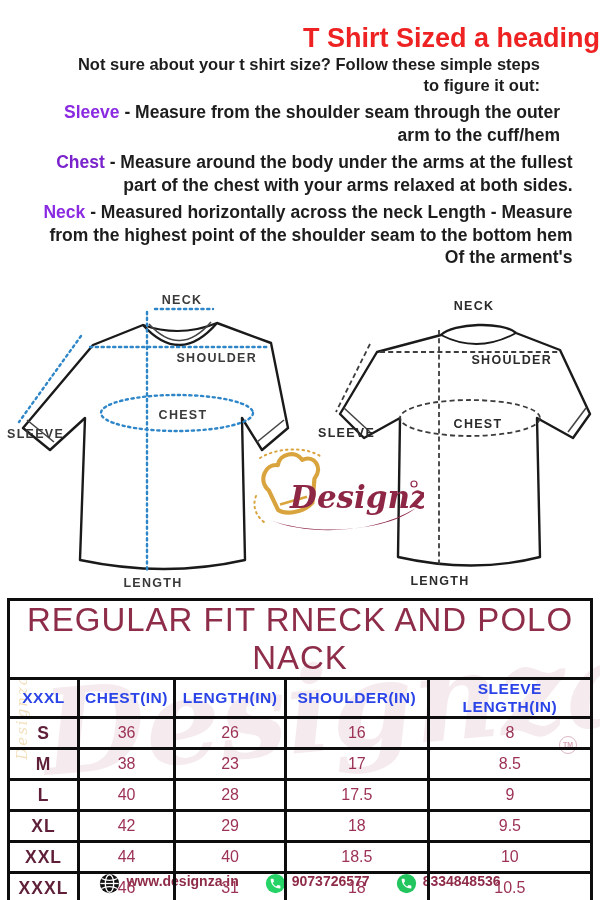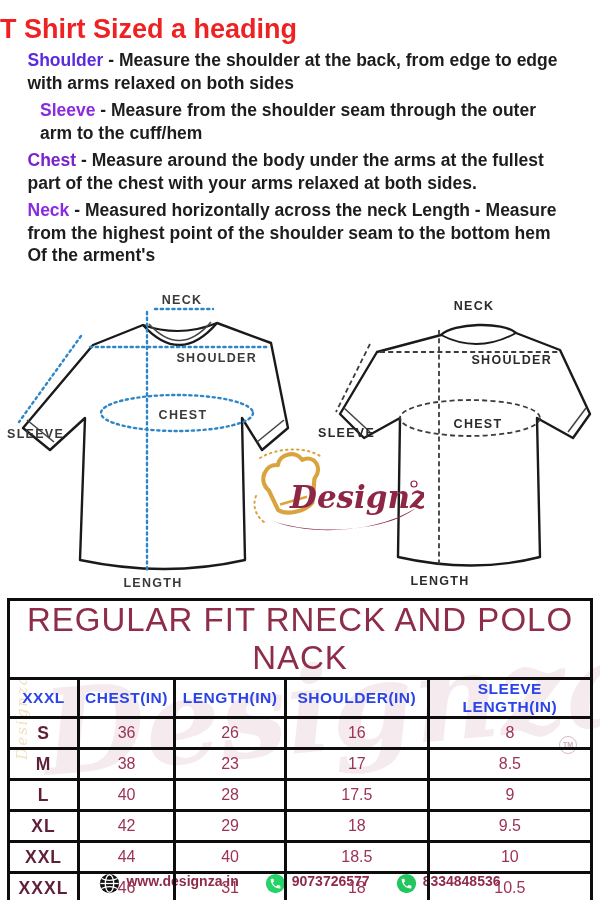--- a/index.html
+++ b/index.html
@@ -1,19 +1,19 @@
 <!DOCTYPE html>
 <html style="--title-red: #ee2222; --body-text: #1d1d1d; --table-maroon: #8e2d4a; --header-blue: #2a44e8; --value-maroon: #9c3254; --size-maroon: #5f1f38; --contact-maroon: #8e2b48; --border-black: #0d0d0d; --line-blue: #2e86c8; --logo-gold: #d9a43e; --logo-maroon: #8e2746; --whatsapp-green: #25d366; --phone-green: #22c55e;"><head>
 <meta charset="utf-8">
 <style>
   html,body{margin:0;padding:0;background:#fff;}
   .page{position:relative;width:600px;height:900px;background:#fff;overflow:hidden;
         font-family:"Liberation Sans",sans-serif;-webkit-font-smoothing:antialiased;}
   
-  .hdr{position:absolute;top:9px;left:0;right:0;text-align:left;}
+  .hdr{position:absolute;top:18px;left:0;right:0;text-align:right;}
   .title{margin:5px 0 1px;font-size:27px;line-height:30px;font-weight:800;color:var(--title-red,#ee2222);}
   .subtitle{margin:1px auto 4px;max-width:480px;font-size:16.5px;line-height:21px;font-weight:700;color:var(--body-text,#1d1d1d);}
   .instr{margin:5px auto;font-size:17.5px;line-height:22.5px;font-weight:700;color:var(--body-text,#1d1d1d);}
   .instr .kw{font-weight:700;}
   .w1{max-width:545px}.w2{max-width:520px}.w3{max-width:545px}.w4{max-width:545px}
   
   .diagrams{position:absolute;top:292px;left:0;width:600px;height:306px;}
   .tee{position:absolute;}
   .tee-front{left:5px;top:0px;}
   .tee-back{left:318px;top:4px;}
@@ -41,22 +41,22 @@
   .citem{display:flex;gap:6px;font-size:14px;font-weight:800;color:var(--contact-maroon,#8e2b48);}
   .cicon{display:block;}
 </style>
 </head>
 <body>
 
 <div class="page">
 
   <div class="hdr">
     <h1 class="title">T Shirt Sized a heading</h1>
-
-    <p class="instr w1"><span class="kw" style="color: rgb(91, 43, 224);">Shoulder</span> <span>- Measure the shoulder at the back, from edge to edge with arms relaxed on both sides</span></p>
+    <p class="subtitle">Not sure about your t shirt size? Follow these simple steps to figure it out:</p>
+
 
     <p class="instr w2"><span class="kw" style="color: rgb(138, 43, 226);">Sleeve</span> <span>- Measure from the shoulder seam through the outer arm to the cuff/hem</span></p>
 
     <p class="instr w4"><span class="kw" style="color: rgb(122, 34, 204);">Chest</span> <span>- Measure around the body under the arms at the fullest part of the chest with your arms relaxed at both sides.</span></p>
 
     <p class="instr w3"><span class="kw" style="color: rgb(138, 43, 226);">Neck</span> <span>- Measured horizontally across the neck Length - Measure from the highest point of the shoulder seam to the bottom hem Of the arment's</span></p>
   </div>
 
   <div class="diagrams">
 

